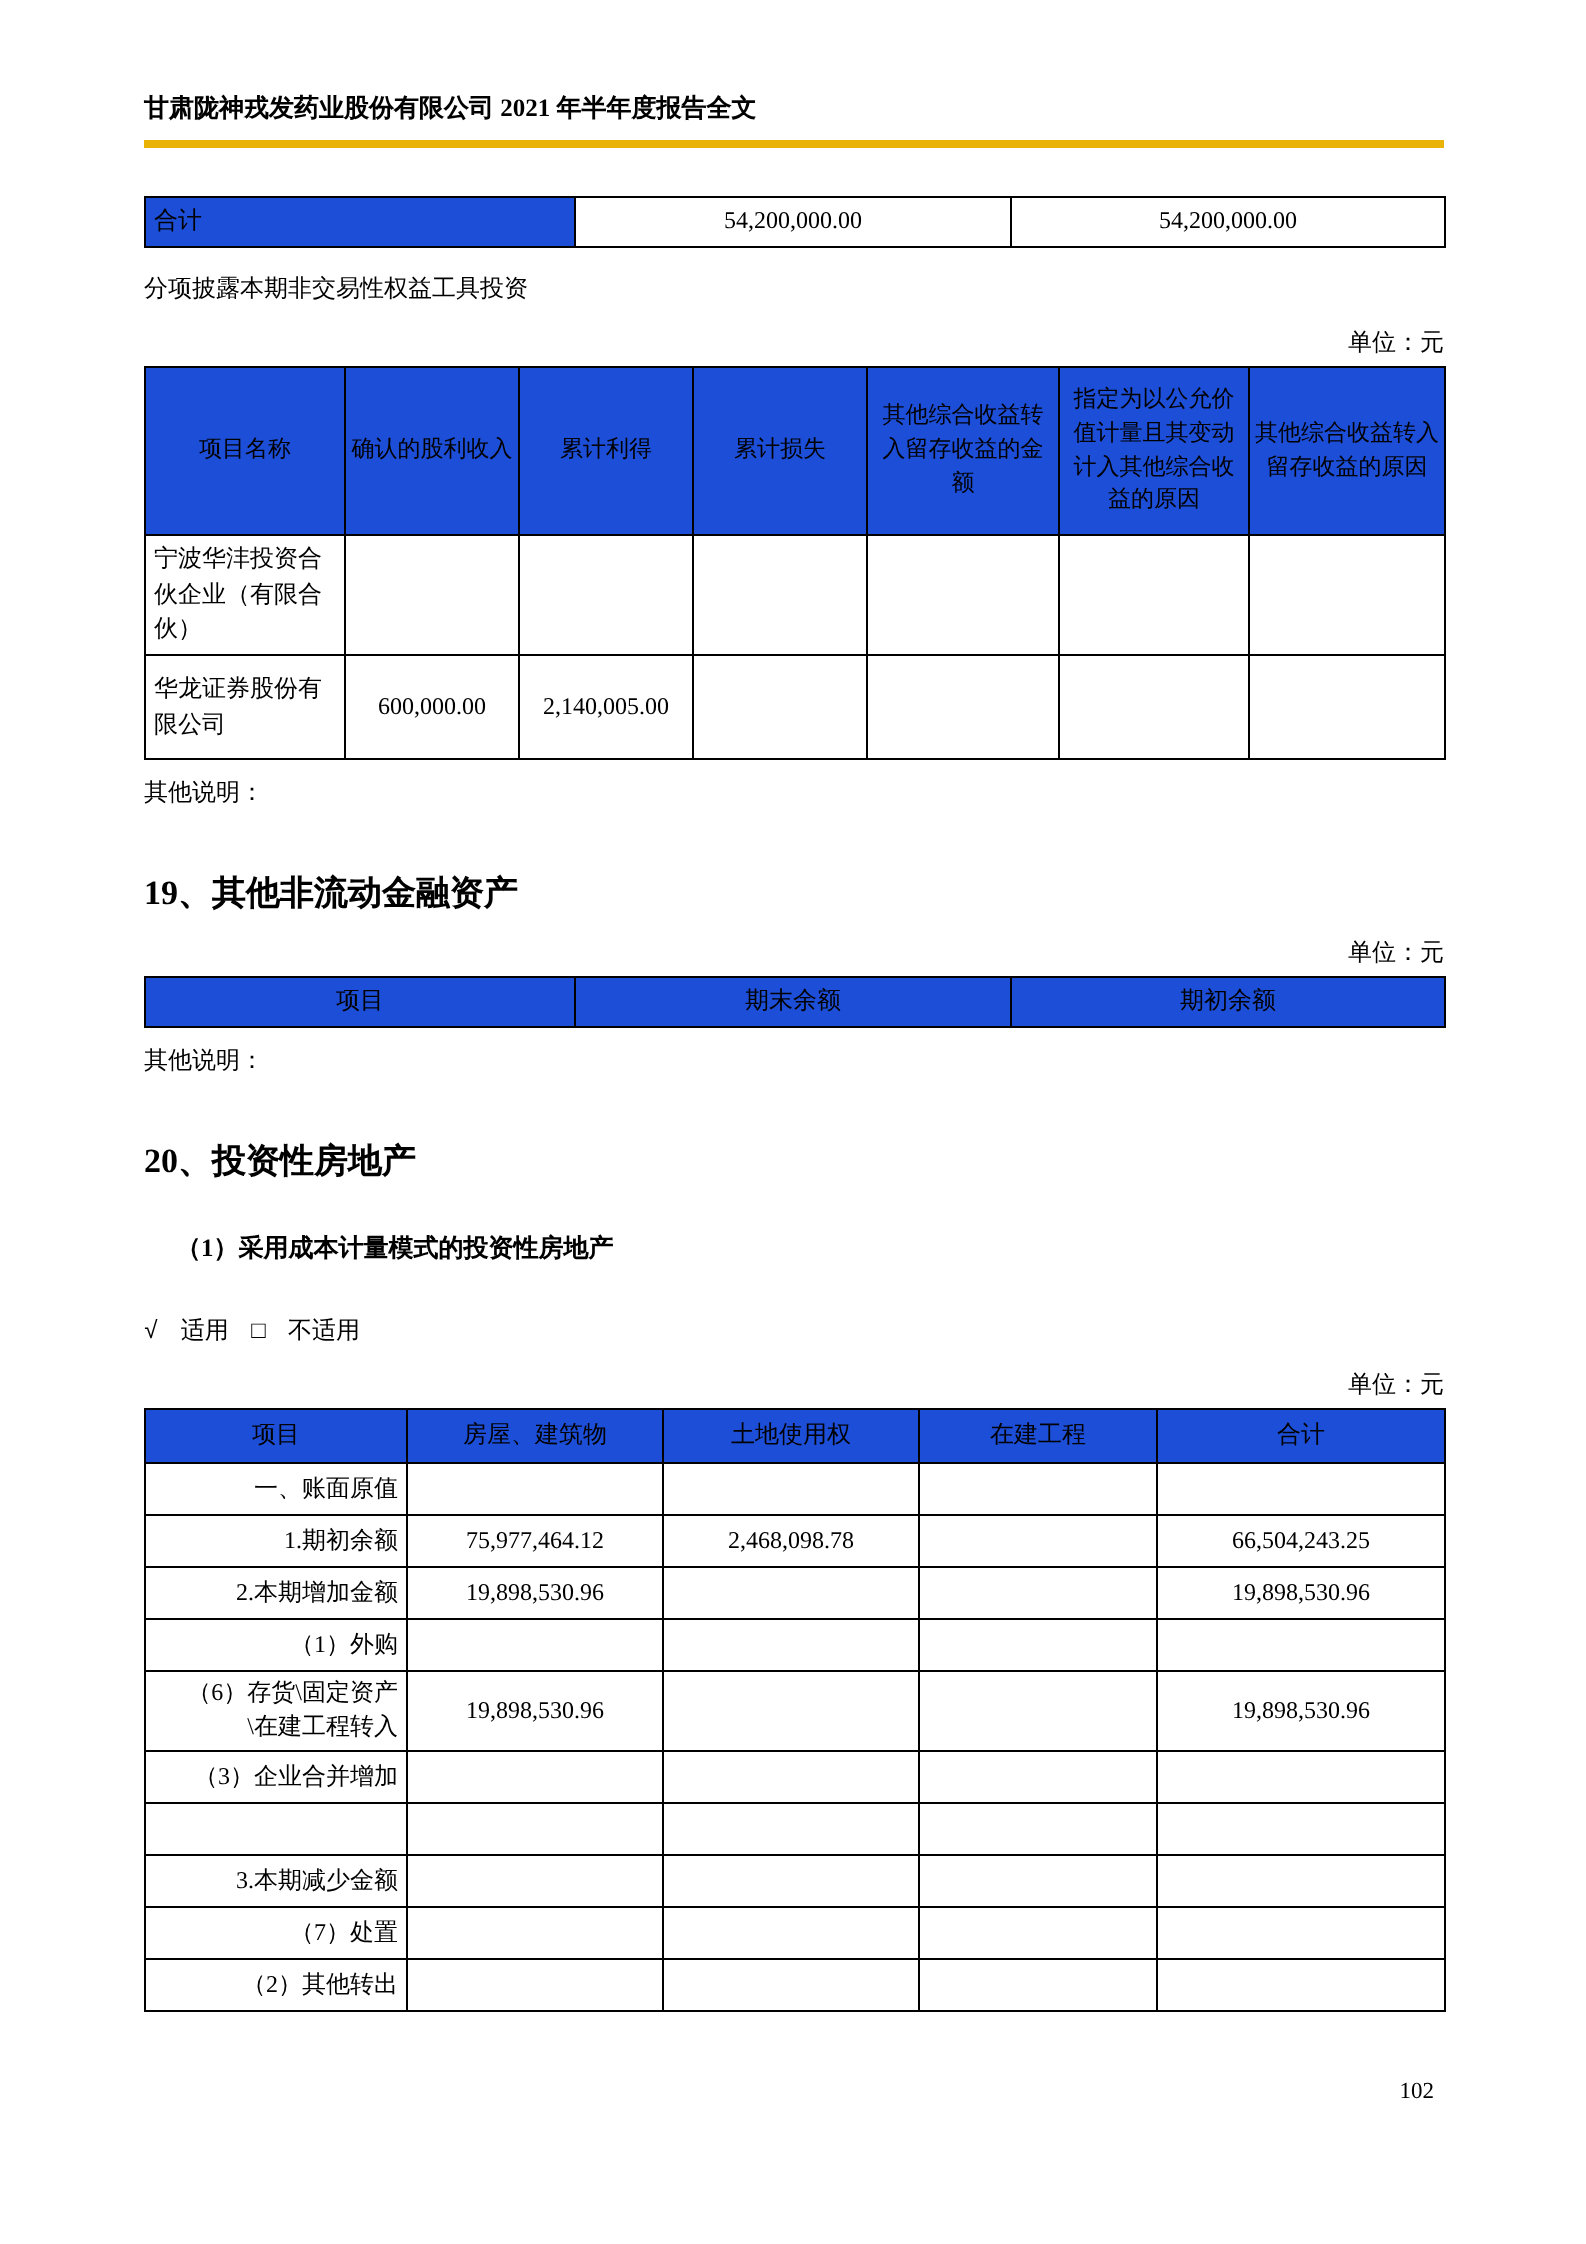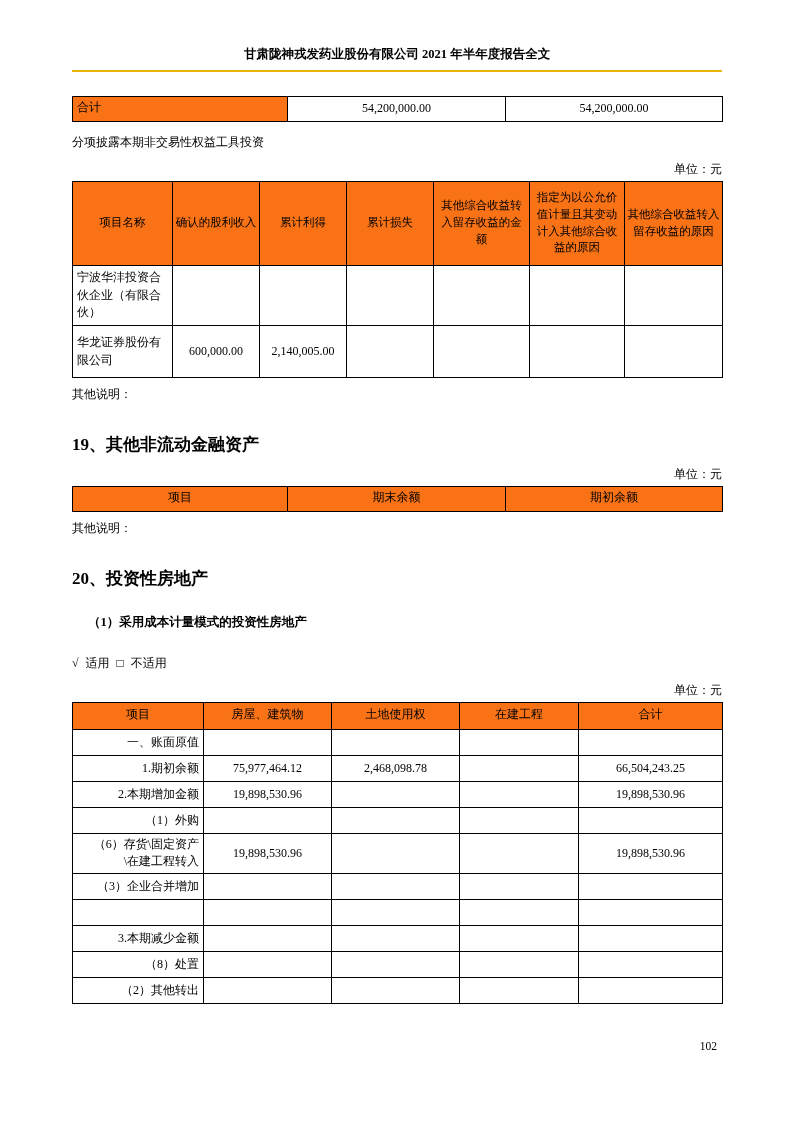--- a/index.html
+++ b/index.html
@@ -1,38 +1,38 @@
 <!DOCTYPE html>
 <html><head>
 <meta charset="utf-8">
 <style>
   * { margin:0; padding:0; box-sizing:border-box; }
   html,body { background:#ffffff; }
   body { font-family:"Liberation Serif","DejaVu Serif",serif; color:#000; }
   .page { position:relative; width:793px; height:1122px; margin:0 auto; background:#fff;
           padding:46px 71px 0 72px; overflow:hidden; }
-  .page-header { width:650px; text-align:center; font-size:12.5px; font-weight:bold;
-                 padding-bottom:7px; border-bottom:2px solid #eab308; margin-bottom:24px; }
+  .page-header { width:650px; text-align:left; font-size:12.5px; font-weight:bold;
+                 padding-bottom:7px; border-bottom:4px solid #eab308; margin-bottom:24px; }
   table { border-collapse:collapse; width:650px; table-layout:fixed; }
   td,th { border:1px solid #000; font-size:12px; font-weight:normal; padding:2px 4px;
           vertical-align:middle; word-break:break-all; line-height:1.45; }
-  .gray { background:#f97316;font-family:Liberation Mono, monospace; }
+  .gray { background:#1d4ed8; }
   .num { text-align:center; white-space:nowrap; font-size:12px; }
   .center { text-align:center; }
   .t-carryover td { height:25px; }
   .intro { font-size:12px; margin-top:12px; }
   .unit { width:650px; text-align:right; font-size:12px; margin-top:10px; margin-bottom:3px; }
   .t-equity th { height:84px; text-align:center; font-size:11.5px; padding:1px 2px; }
   .t-equity td.name { text-align:left; }
   .t-equity tr.r0 td { height:60px; }
   .t-equity tr.r1 td { height:52px; }
   .note { font-size:12px; margin-top:8px; }
   .sec-h { font-size:17px; font-weight:bold; margin-top:30px; }
   .sub-h { font-size:12.5px; font-weight:bold; margin-top:24px; padding-left:16px; }
-  .applic { font-size:12px; margin-top:24px; word-spacing:4px; }
+  .applic { font-size:12px; margin-top:24px; word-spacing:4px;font-family:Liberation Mono, monospace; }
   .t-s19 th { height:25px; }
   .t-prop th { height:27px; text-align:center; }
   .t-prop td { height:26px; }
   .t-prop td.item { text-align:right; padding-left:5px; }
   .ind1 { text-indent:14px; }
   .ind2 { text-indent:18px; }
   .page-number { position:absolute; top:1040px; right:76px; font-size:11.5px; }
 </style>
 </head>
 <body>
@@ -200,21 +200,21 @@
       <td class="num"></td>
     </tr>
     <tr>
       <td class="item ind1">3.本期减少金额</td>
       <td class="num"></td>
       <td class="num"></td>
       <td class="num"></td>
       <td class="num"></td>
     </tr>
     <tr>
-      <td class="item ind2">（8）处置</td>
+      <td class="item ind2">（7）处置</td>
       <td class="num"></td>
       <td class="num"></td>
       <td class="num"></td>
       <td class="num"></td>
     </tr>
     <tr>
       <td class="item ind2">（2）其他转出</td>
       <td class="num"></td>
       <td class="num"></td>
       <td class="num"></td>

